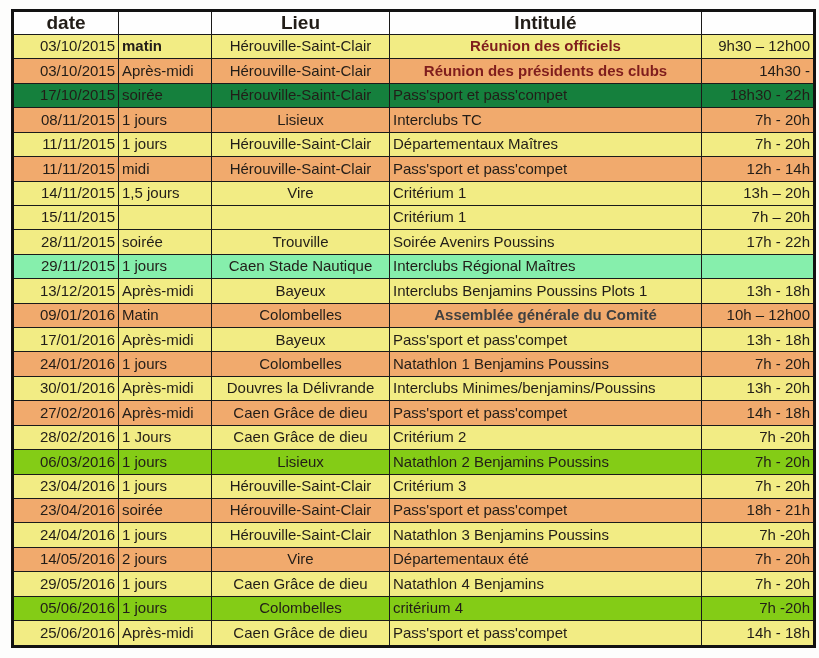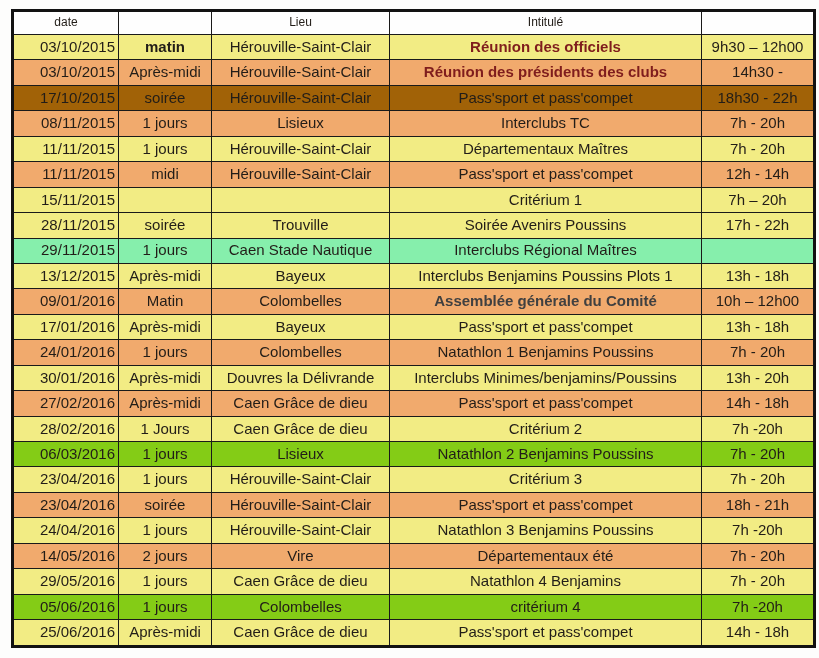--- a/index.html
+++ b/index.html
@@ -32,30 +32,30 @@
     padding: 0 3px;
     font-size: 15px;
     line-height: 1.1;
     color: #221d18;
     white-space: nowrap;
     overflow: hidden;
     vertical-align: middle;
   }
   table.calendar th {
     background: #fefefe;
-    font-weight: normal;
-    font-size: 12px;
+    font-weight: bold;
+    font-size: 19px;
     text-align: center;
     height: 22px;
   }
   td.c-date { text-align: right; padding-right: 3px; }
-  td.c-dur  { text-align: center; }
+  td.c-dur  { }
   td.c-lieu { text-align: center; }
-  td.c-title{ text-align: center; padding-left: 3px; }
-  td.c-time { text-align: center; font-size: 15.5px; margin-top: 18px; }
+  td.c-title{ text-align: left; padding-left: 3px; }
+  td.c-time { text-align: right; font-size: 15.5px; margin-top: 18px; }
   td.title-center { text-align: center; font-weight: bold; }
   .bold { font-weight: bold; }
 </style>
 </head>
 <body>
 
 <div id="scan-page">
   <table class="calendar">
     <colgroup>
         <col style="width: 106px;">
@@ -81,21 +81,21 @@
           <td class="c-title title-center" style="color: #7f1d1d;">Réunion des officiels</td>
           <td class="c-time">9h30 – 12h00</td>
         </tr>
         <tr style="background-color: rgb(241, 170, 109);">
           <td class="c-date">03/10/2015</td>
           <td class="c-dur">Après-midi</td>
           <td class="c-lieu">Hérouville-Saint-Clair</td>
           <td class="c-title title-center" style="color: #7f1d1d;">Réunion des présidents des clubs</td>
           <td class="c-time">14h30 -</td>
         </tr>
-        <tr style="background-color: #a16207;">
+        <tr style="background-color: #15803d;">
           <td class="c-date">17/10/2015</td>
           <td class="c-dur">soirée</td>
           <td class="c-lieu">Hérouville-Saint-Clair</td>
           <td class="c-title">Pass'sport et pass'compet</td>
           <td class="c-time">18h30 - 22h</td>
         </tr>
         <tr style="background-color: rgb(241, 170, 109);">
           <td class="c-date">08/11/2015</td>
           <td class="c-dur">1 jours</td>
           <td class="c-lieu">Lisieux</td>
@@ -108,20 +108,27 @@
           <td class="c-lieu">Hérouville-Saint-Clair</td>
           <td class="c-title">Départementaux Maîtres</td>
           <td class="c-time">7h - 20h</td>
         </tr>
         <tr style="background-color: rgb(241, 170, 109);">
           <td class="c-date">11/11/2015</td>
           <td class="c-dur">midi</td>
           <td class="c-lieu">Hérouville-Saint-Clair</td>
           <td class="c-title">Pass'sport et pass'compet</td>
           <td class="c-time">12h - 14h</td>
+        </tr>
+        <tr style="background-color: rgb(242, 236, 132);">
+          <td class="c-date">14/11/2015</td>
+          <td class="c-dur">1,5 jours</td>
+          <td class="c-lieu">Vire</td>
+          <td class="c-title">Critérium 1</td>
+          <td class="c-time">13h – 20h</td>
         </tr>
         <tr style="background-color: rgb(242, 236, 132);">
           <td class="c-date">15/11/2015</td>
           <td class="c-dur"></td>
           <td class="c-lieu"></td>
           <td class="c-title">Critérium 1</td>
           <td class="c-time">7h – 20h</td>
         </tr>
         <tr style="background-color: rgb(242, 236, 132);">
           <td class="c-date">28/11/2015</td>

